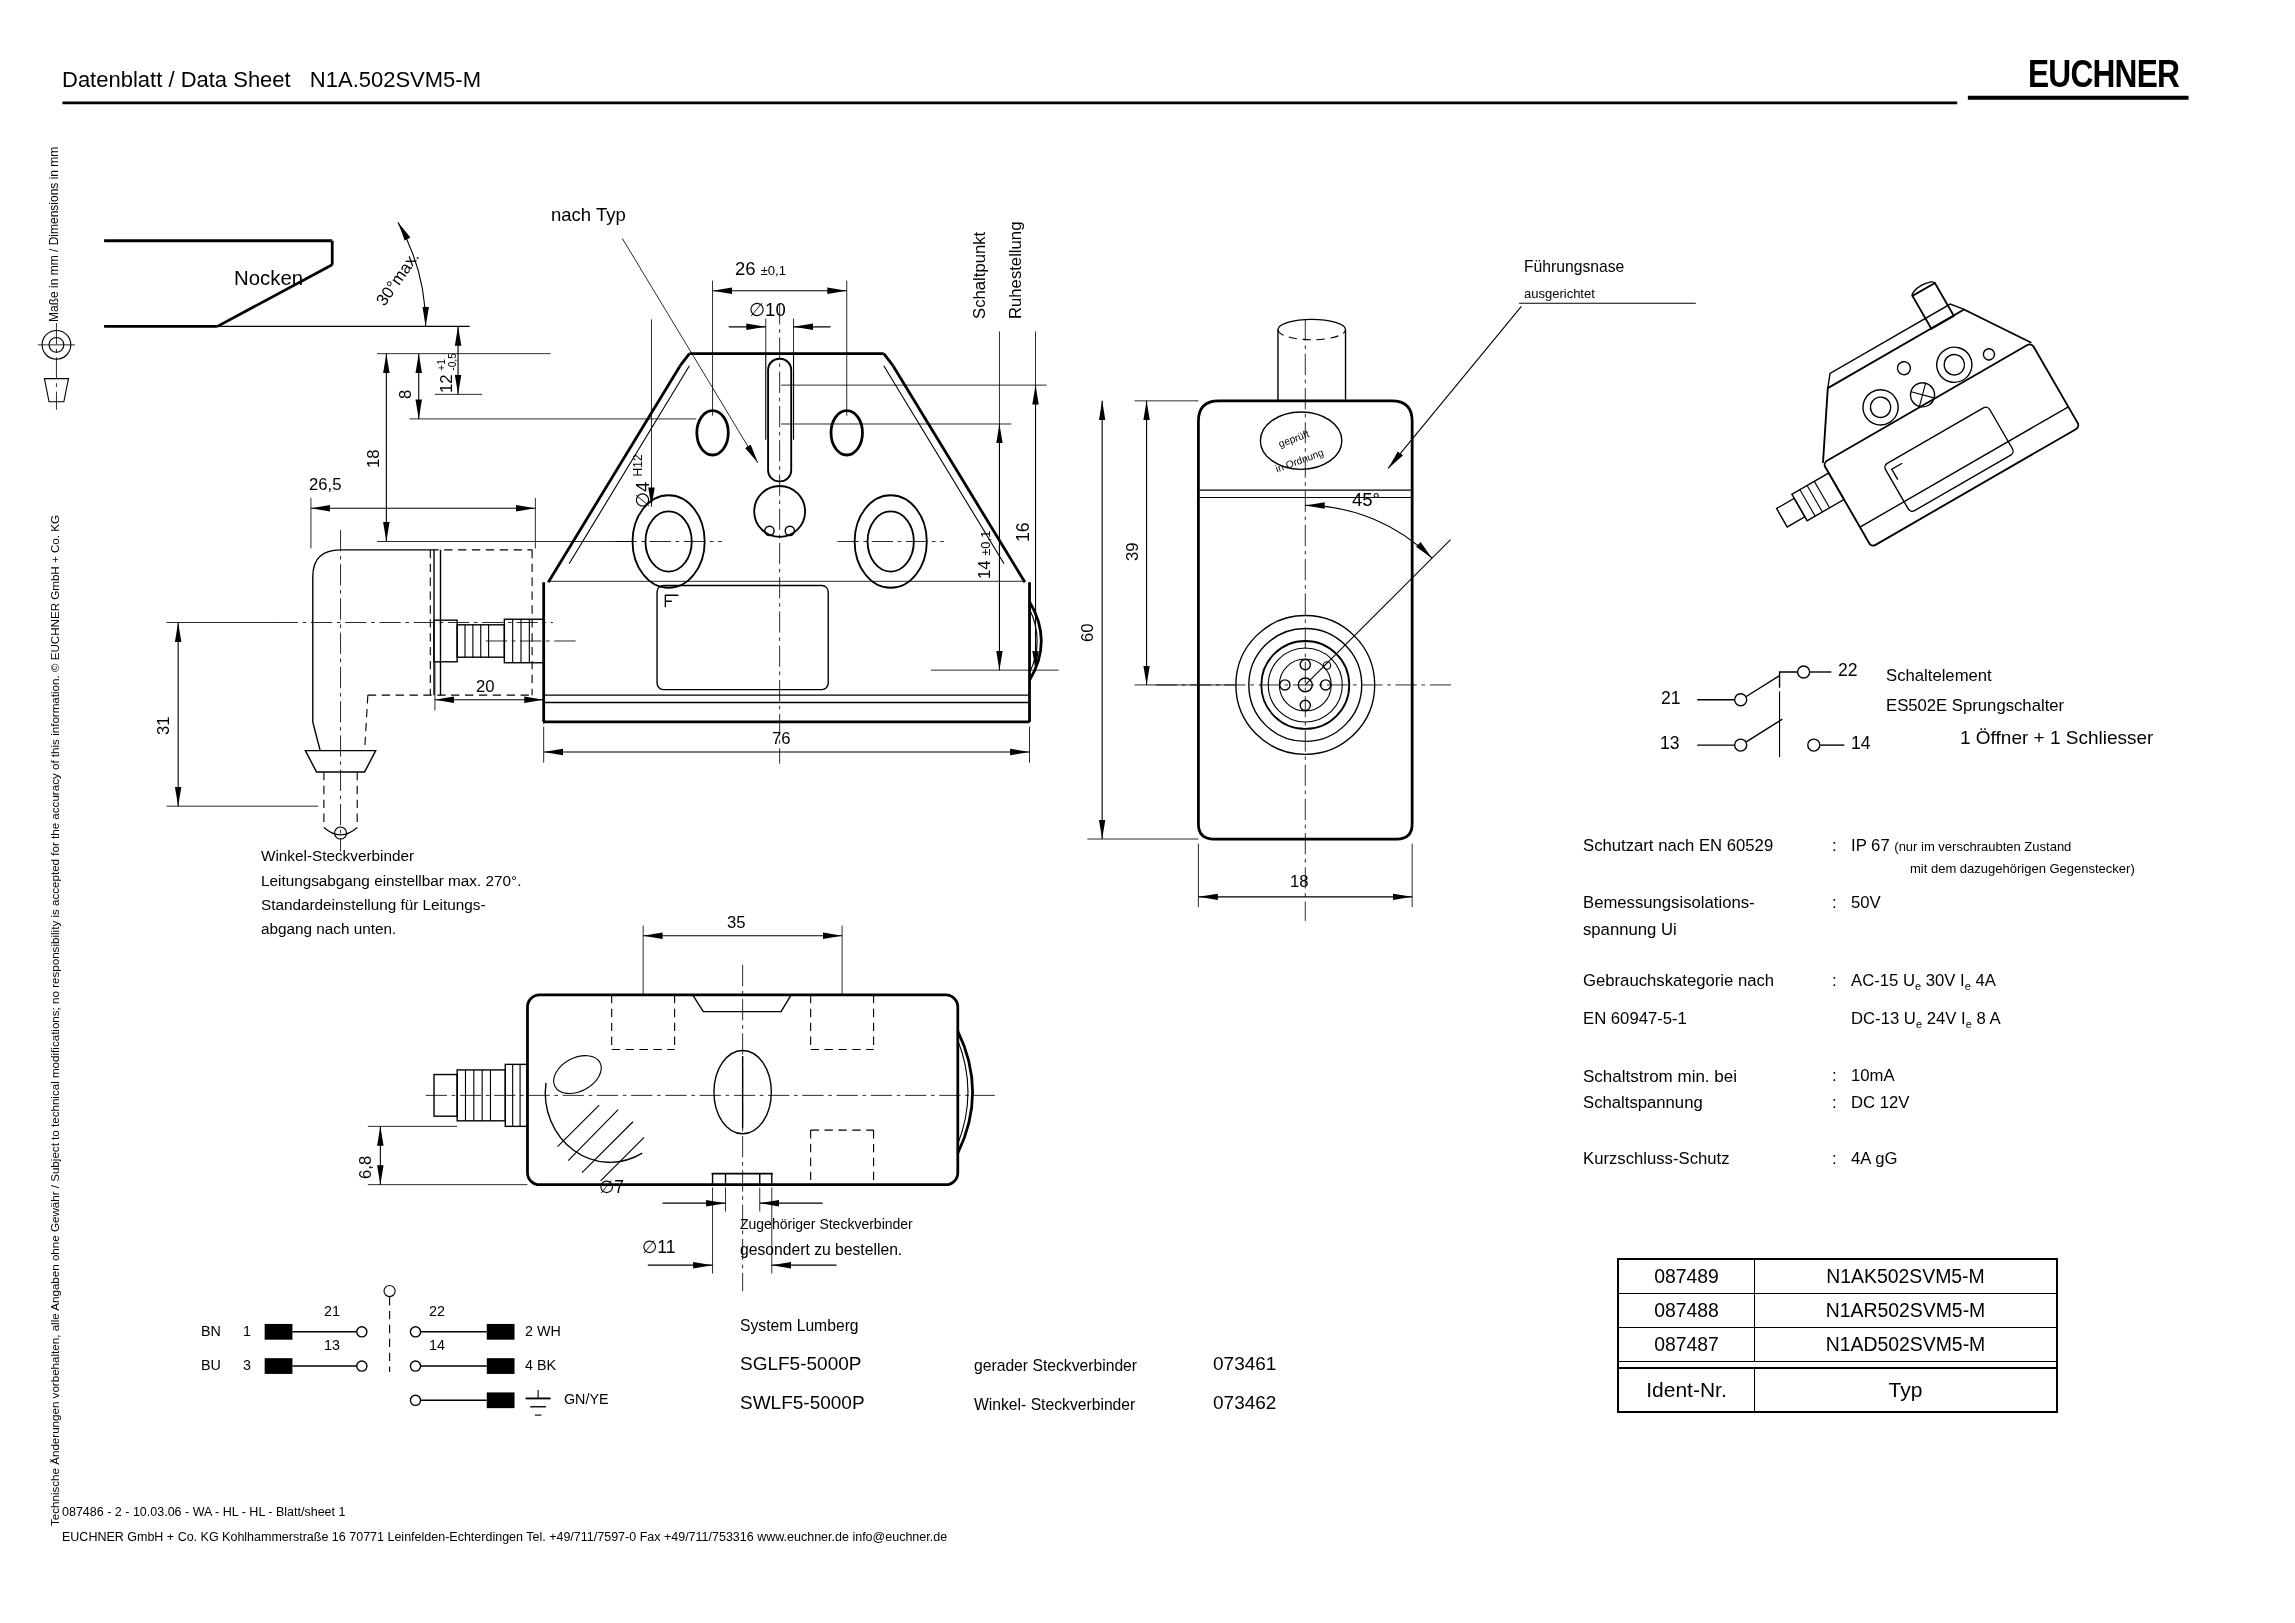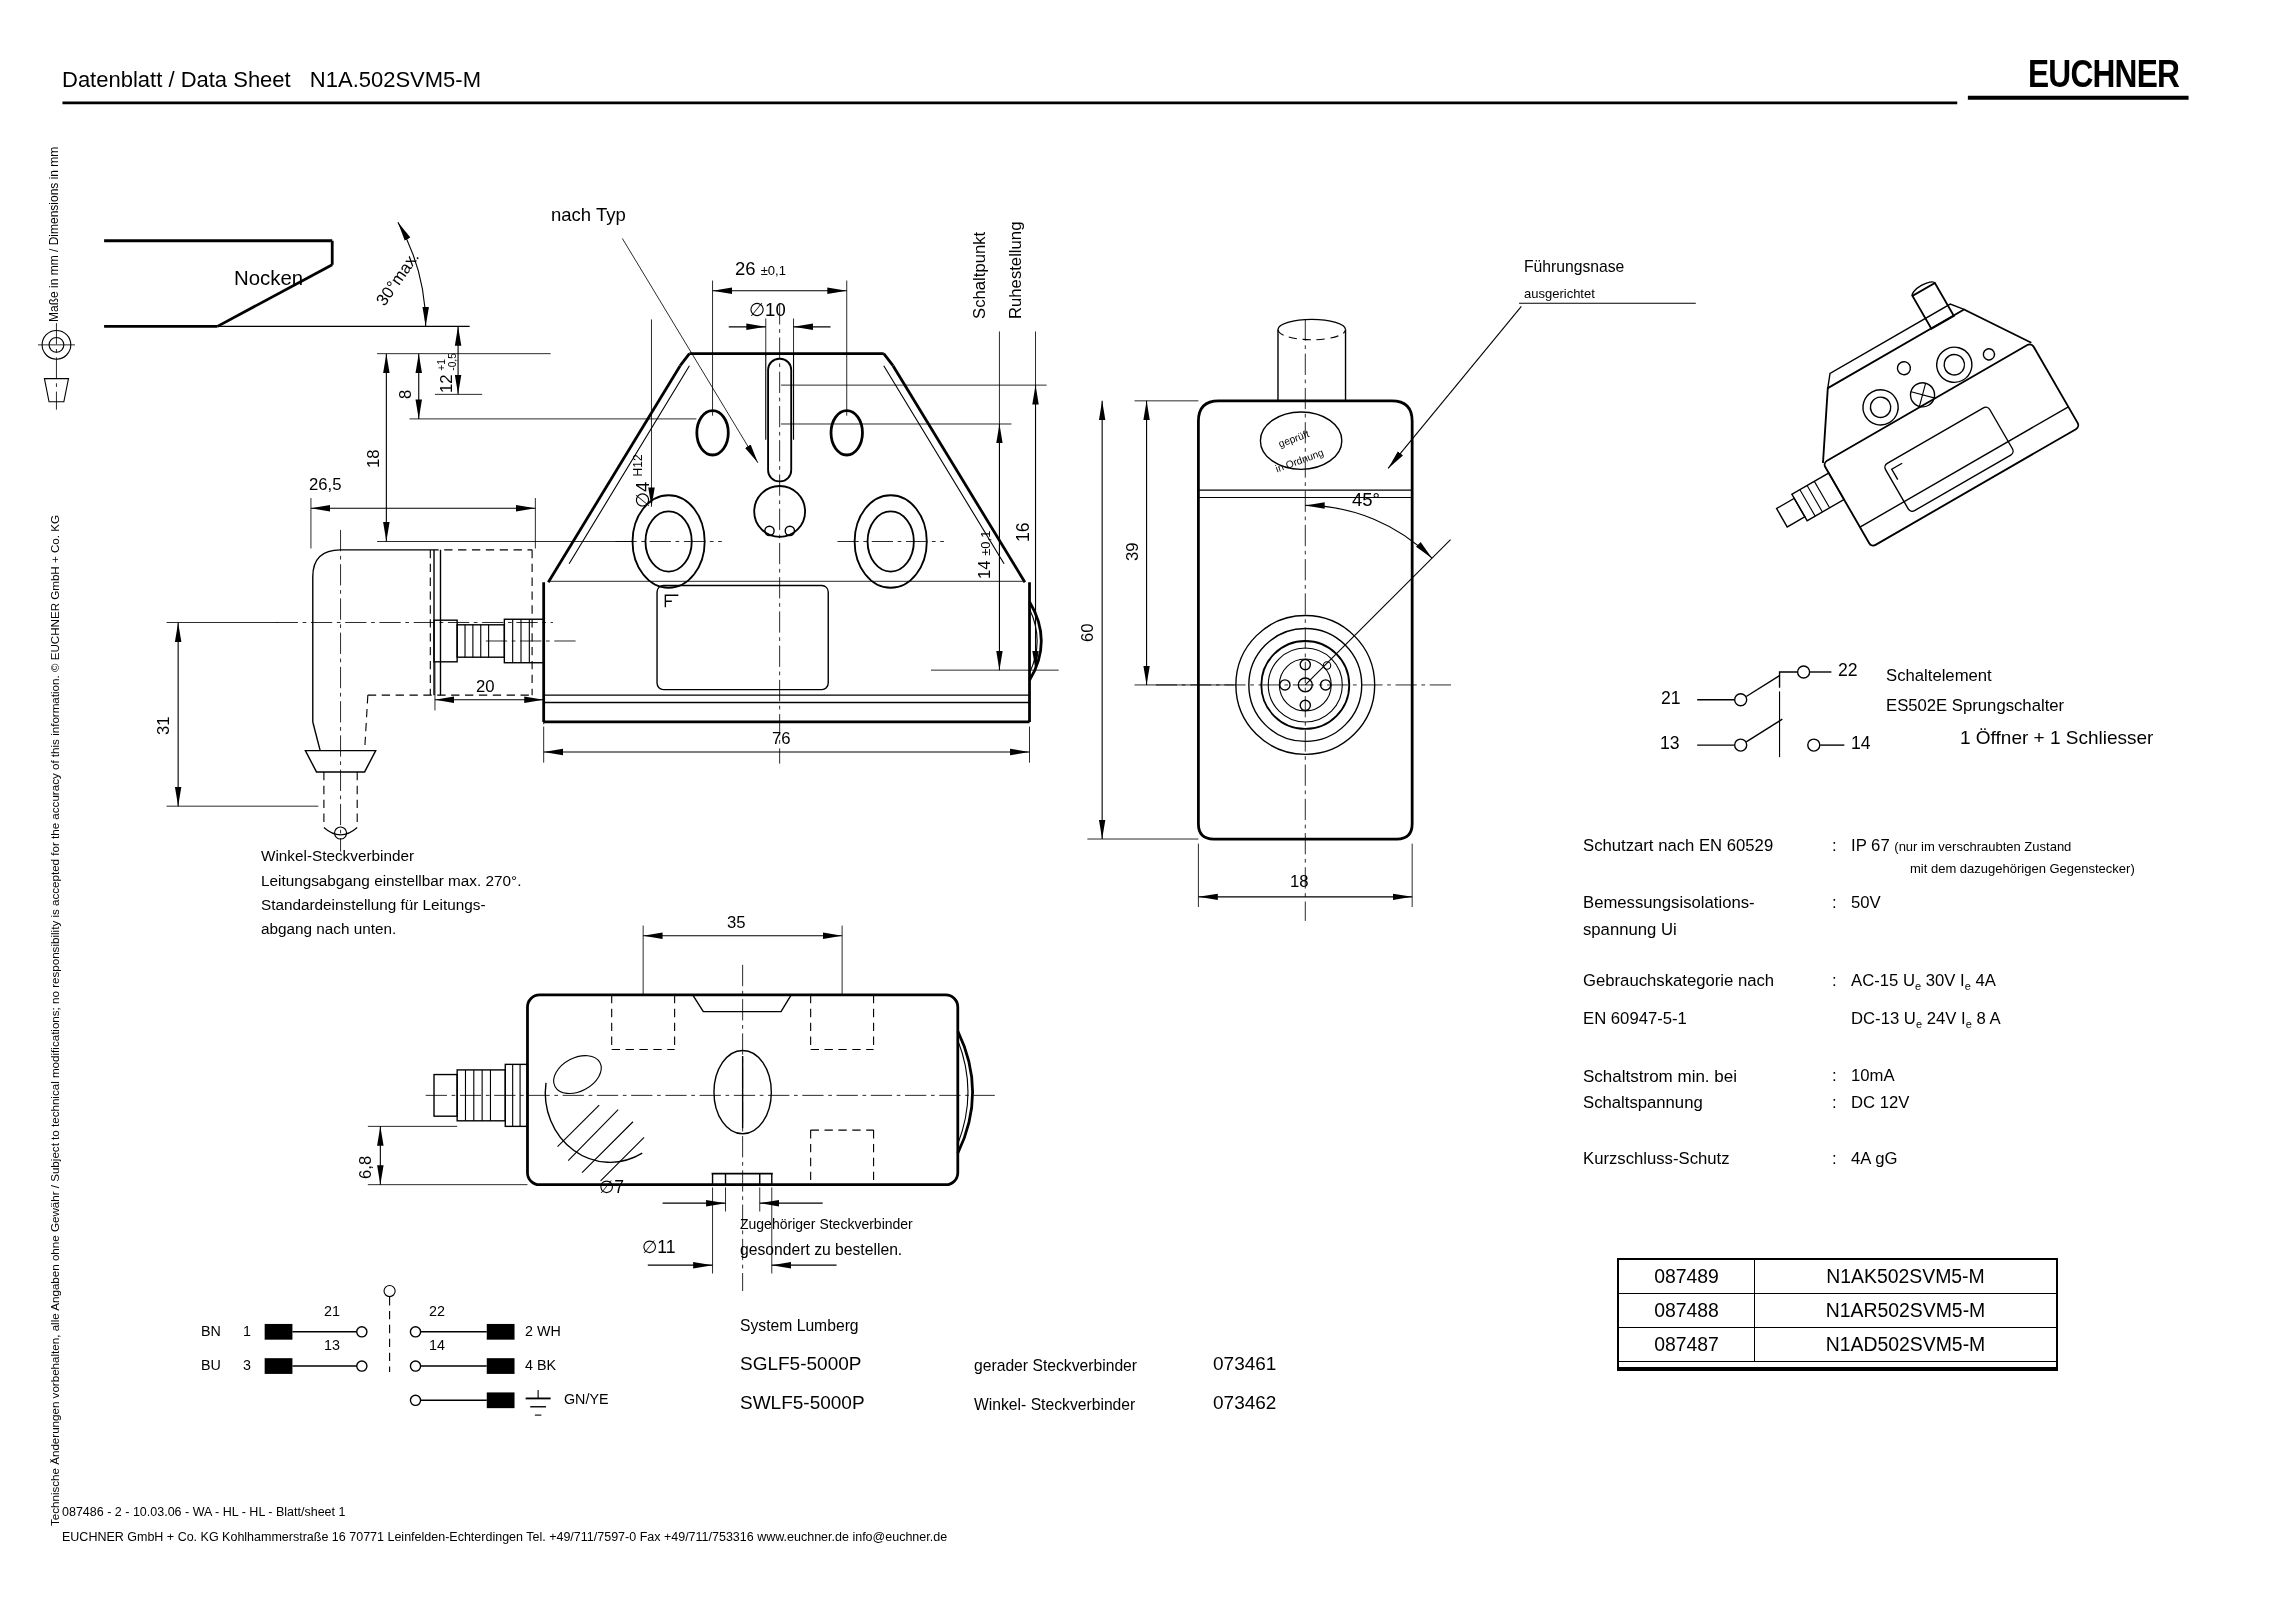--- a/index.html
+++ b/index.html
@@ -403,19 +403,23 @@
   </div>
   <div class="tr">
     <div class="c1">087488</div>
     <div class="c2">N1AR502SVM5-M</div>
   </div>
   <div class="tr">
     <div class="c1">087487</div>
     <div class="c2">N1AD502SVM5-M</div>
   </div>
   <div class="dbl"></div>
+  <div class="thead">
+    <div class="c1">Ident-Nr.</div>
+    <div class="c2">Typ</div>
+  </div>
 </div>
 
 <div class="lbl" style="left:62px;top:1505px;font-size:12.5px;">087486 - 2 - 10.03.06 - WA - HL - HL - Blatt/sheet  1</div>
 <div class="lbl" style="left:62px;top:1530px;font-size:12.5px;">EUCHNER GmbH + Co. KG   Kohlhammerstraße 16    70771 Leinfelden-Echterdingen  Tel. +49/711/7597-0   Fax +49/711/753316    www.euchner.de   info@euchner.de</div>
 
 </div>
 
 
 </body></html>

